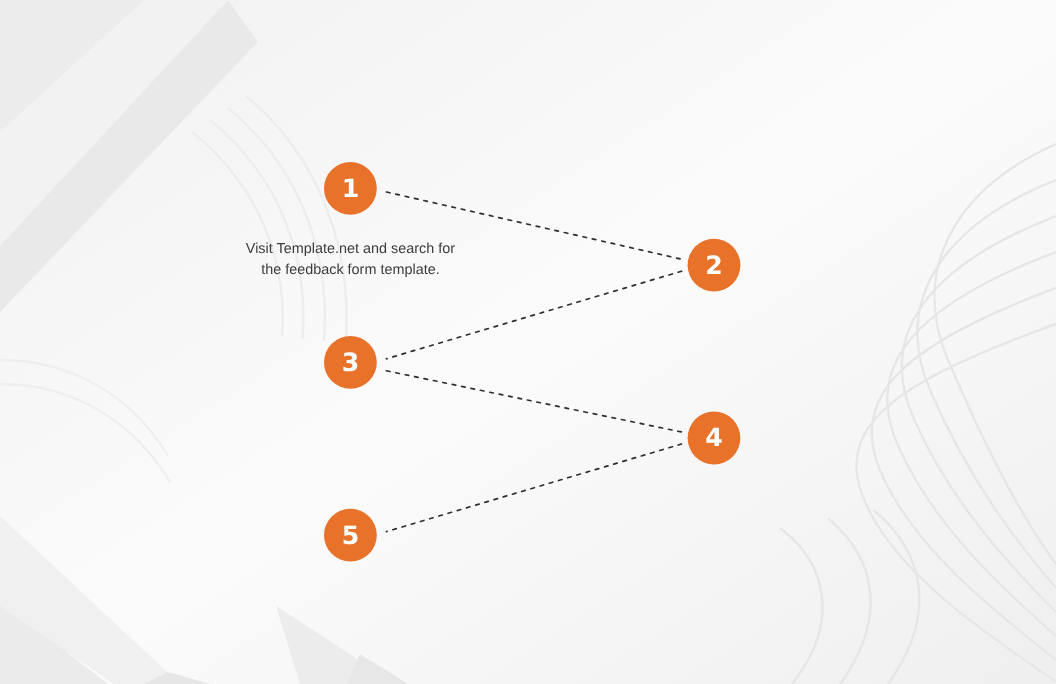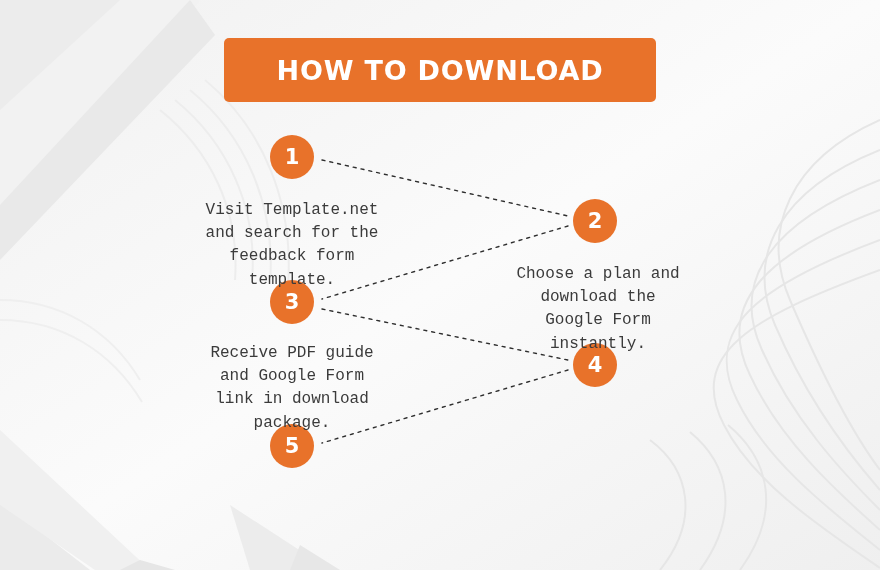--- a/index.html
+++ b/index.html
@@ -62,24 +62,24 @@
     color: #ffffff;
     display: flex;
     align-items: center;
     justify-content: center;
     font-size: 21px;
     font-weight: bold;
     font-family: "DejaVu Sans", sans-serif;
   }
   .caption {
     position: absolute;
-    font-size: 16px;
+    font-size: 12px;
     line-height: 1.45;
     color: #3b3b3b;
-    font-family: Liberation Mono, monospace;
+    font-family: Liberation Sans, sans-serif;
   }
   .caption.center { text-align: center; }
   .n1 { left: 270px; top: 135px; }
   .n2 { left: 573px; top: 199px; }
   .n3 { left: 270px; top: 280px; }
   .n4 { left: 573px; top: 343px; }
   .n5 { left: 270px; top: 424px; }
 
   .c1 { left: 203px; top: 199px; width: 178px; }
   .c2 { left: 508px; top: 263px; width: 180px; }
@@ -127,23 +127,20 @@
       <path d="M175,100 C228,143 258,208 252,282"></path>
       <path d="M190,90 C246,136 276,206 270,284"></path>
       <path d="M205,80 C264,129 294,204 288,286"></path>
     </g>
     <g fill="none" stroke="#efefef" stroke-width="2">
       <path d="M0,300 C60,300 110,330 140,380"></path>
       <path d="M0,320 C62,320 112,352 142,402"></path>
     </g>
   </svg>
 
-  <div class="title-banner">
-    <span class="title-text">HOW TO DOWNLOAD</span>
-  </div>
 
   <svg class="connector-svg" viewBox="0 0 880 570">
     <g stroke="#2e2e2e" stroke-width="1.4" stroke-dasharray="3,5" stroke-linecap="round" fill="none">
       <line x1="322" y1="160" x2="568" y2="216"></line>
       <line x1="568" y1="226" x2="322" y2="299"></line>
       <line x1="322" y1="309" x2="568" y2="360"></line>
       <line x1="568" y1="370" x2="322" y2="443"></line>
     </g>
   </svg>
 
@@ -157,16 +154,14 @@
     <span>3</span>
   </div>
   <div class="node n4">
     <span>4</span>
   </div>
   <div class="node n5">
     <span>5</span>
   </div>
 
   <div class="caption center c1">Visit Template.net and search for the feedback form template.</div>
-  <div class="caption center c2">Choose a plan and download the Google Form instantly.</div>
-  <div class="caption center c3">Receive PDF guide and Google Form link in download package.</div>
 
 </div>
 
 </body></html>

